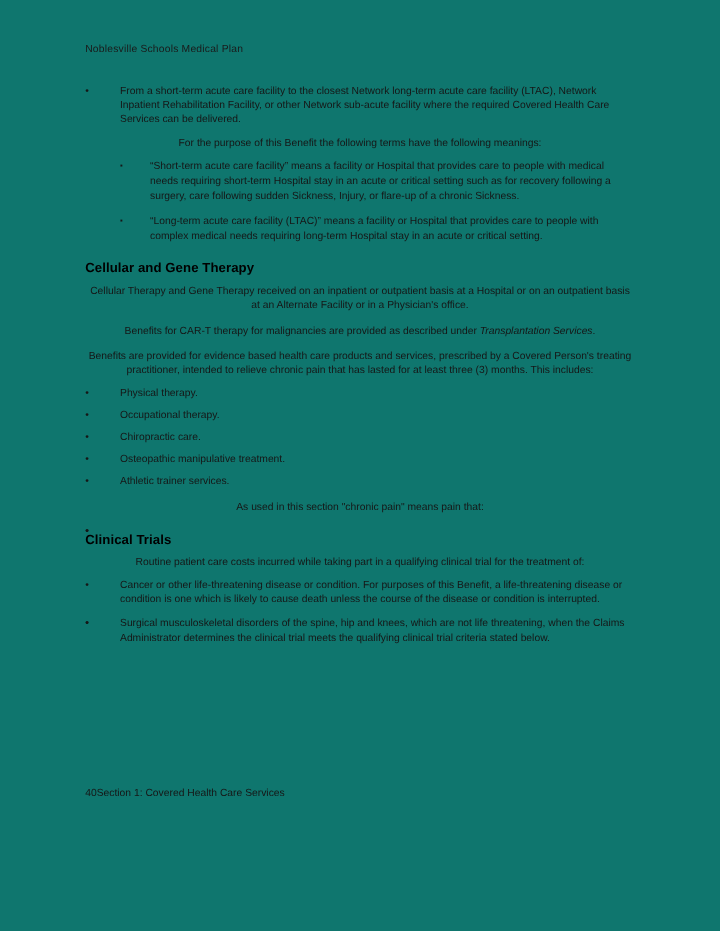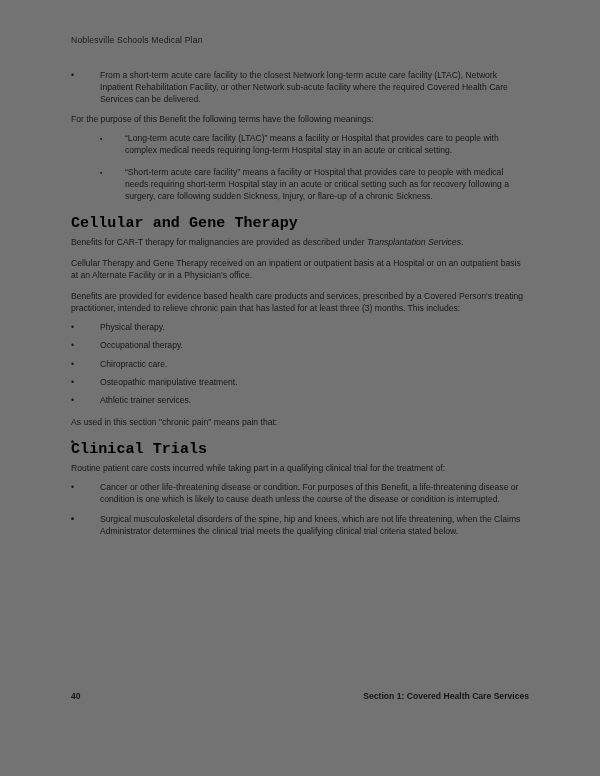--- a/index.html
+++ b/index.html
@@ -9,52 +9,51 @@
     background: #ffffff;
   }
   body {
     font-family: "Liberation Sans", sans-serif;
     color: #000000;
   }
   .page {
     position: relative;
     width: 600px;
     height: 776px;
-    background: #737373;
+    background: #0f766e;
     overflow: hidden;
     box-sizing: border-box;
   }
   .content {
     position: absolute;
     left: 71px;
     top: 34px;
     width: 458px;
   }
   .running-header {
     font-size: 8.6px;
     line-height: 13px;
     color: #1a1a1a;
     margin: 0 0 22px 0;
     letter-spacing: 0.02em;
   }
   h2.section-heading {
-    font-size: 15px;
+    font-size: 11px;
     font-weight: bold;
     line-height: 14px;
     margin: 15px 0 5px 0;
     color: #000000;
     letter-spacing: 0.005em;
-    font-family: Liberation Mono, monospace;
   }
   p.body-text {
     font-size: 8.6px;
     line-height: 12.1px;
     margin: 0 0 9px 0;
     color: #161616;
-    text-align: left;
+    text-align: center;
   }
   p.body-text.tight {
     margin-bottom: 7px;
   }
   ul.bullets {
     list-style: none;
     margin: 0 0 8px 0;
     padding: 0;
   }
   ul.bullets > li {
@@ -90,29 +89,28 @@
   }
   ul.bullets.compact > li {
     margin-bottom: 6px;
   }
   .italic {
     font-style: italic;
   }
   .footer {
     position: absolute;
     left: 71px;
-    top: 690px;
+    top: 654px;
     width: 458px;
     display: flex;
-    justify-content: space-between;
+    justify-content: flex-start;
     align-items: baseline;
     font-size: 8.6px;
     line-height: 12px;
     color: #161616;
-    font-weight: bold;
   }
   .footer-left { text-align: left; }
   .footer-right { text-align: right; }
 </style>
 </head>
 <body>
 
 <div class="page">
 
   <div class="content">
@@ -124,33 +122,33 @@
         <span class="bullet-marker">•</span>
         <span>From a short-term acute care facility to the closest Network long-term acute care facility (LTAC), Network Inpatient Rehabilitation Facility, or other Network sub-acute facility where the required Covered Health Care Services can be delivered.</span>
       </li>
     </ul>
 
     <p class="body-text tight">For the purpose of this Benefit the following terms have the following meanings:</p>
 
     <ul class="bullets level2">
       <li>
         <span class="bullet-marker">▪</span>
+        <span>“Short-term acute care facility” means a facility or Hospital that provides care to people with medical needs requiring short-term Hospital stay in an acute or critical setting such as for recovery following a surgery, care following sudden Sickness, Injury, or flare-up of a chronic Sickness.</span>
+      </li>
+      <li>
+        <span class="bullet-marker">▪</span>
         <span>“Long-term acute care facility (LTAC)” means a facility or Hospital that provides care to people with complex medical needs requiring long-term Hospital stay in an acute or critical setting.</span>
       </li>
-      <li>
-        <span class="bullet-marker">▪</span>
-        <span>“Short-term acute care facility” means a facility or Hospital that provides care to people with medical needs requiring short-term Hospital stay in an acute or critical setting such as for recovery following a surgery, care following sudden Sickness, Injury, or flare-up of a chronic Sickness.</span>
-      </li>
     </ul>
 
     <h2 class="section-heading">Cellular and Gene Therapy</h2>
 
+    <p class="body-text">Cellular Therapy and Gene Therapy received on an inpatient or outpatient basis at a Hospital or on an outpatient basis at an Alternate Facility or in a Physician's office.</p>
+
     <p class="body-text"><span>Benefits for CAR-T therapy for malignancies are provided as described under </span><span class="italic">Transplantation Services</span><span>.</span></p>
-
-    <p class="body-text">Cellular Therapy and Gene Therapy received on an inpatient or outpatient basis at a Hospital or on an outpatient basis at an Alternate Facility or in a Physician's office.</p>
 
 
     <p class="body-text tight">Benefits are provided for evidence based health care products and services, prescribed by a Covered Person's treating practitioner, intended to relieve chronic pain that has lasted for at least three (3) months. This includes:</p>
 
     <ul class="bullets compact">
       <li>
         <span class="bullet-marker">•</span>
         <span>Physical therapy.</span>
       </li>
       <li>

